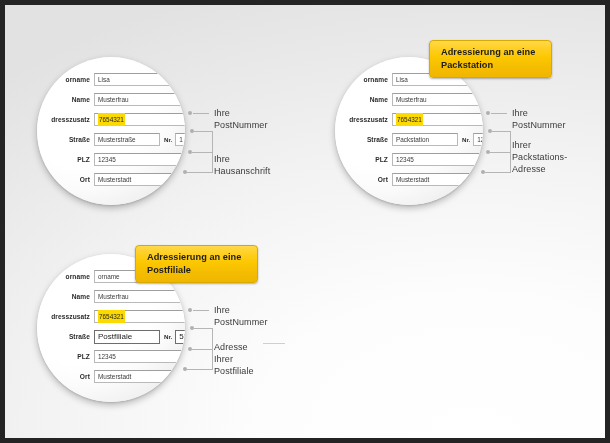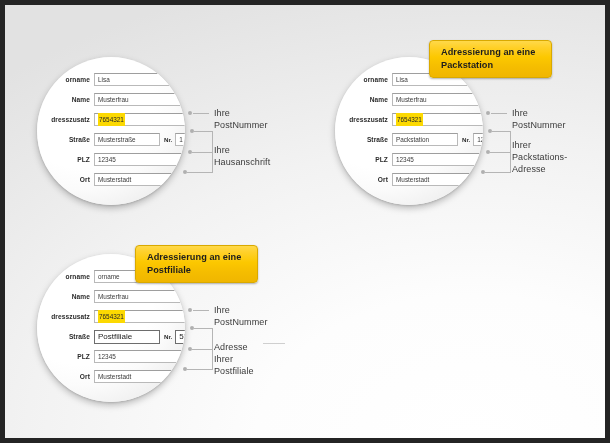--- a/index.html
+++ b/index.html
@@ -150,21 +150,21 @@
     <div class="hline" style="left:188px;top:108px;width:16px;"></div>
     <div class="anno" style="left:209px;top:102px;">Ihre PostNummer</div>
 
     <div class="dot" style="left:185px;top:124px;"></div>
     <div class="hline" style="left:189px;top:126px;width:19px;"></div>
     <div class="dot" style="left:183px;top:145px;"></div>
     <div class="hline" style="left:187px;top:147px;width:21px;"></div>
     <div class="dot" style="left:178px;top:165px;"></div>
     <div class="hline" style="left:182px;top:167px;width:26px;"></div>
     <div class="vline" style="left:207px;top:126px;height:42px;"></div>
-    <div class="anno" style="left:209px;top:139px;">Ihre Hausanschrift</div>
+    <div class="anno" style="left:209px;top:148px;">Ihre Hausanschrift</div>
   </div>
 
   <div class="panel" style="left:330px;top:52px;">
     <div class="disc">
       <div class="disc-inner">
         <div class="form">
           <div class="row" style="top:16px;">
             <div class="lbl">orname</div>
             <div class="fld wide">Lisa</div>
           </div>

